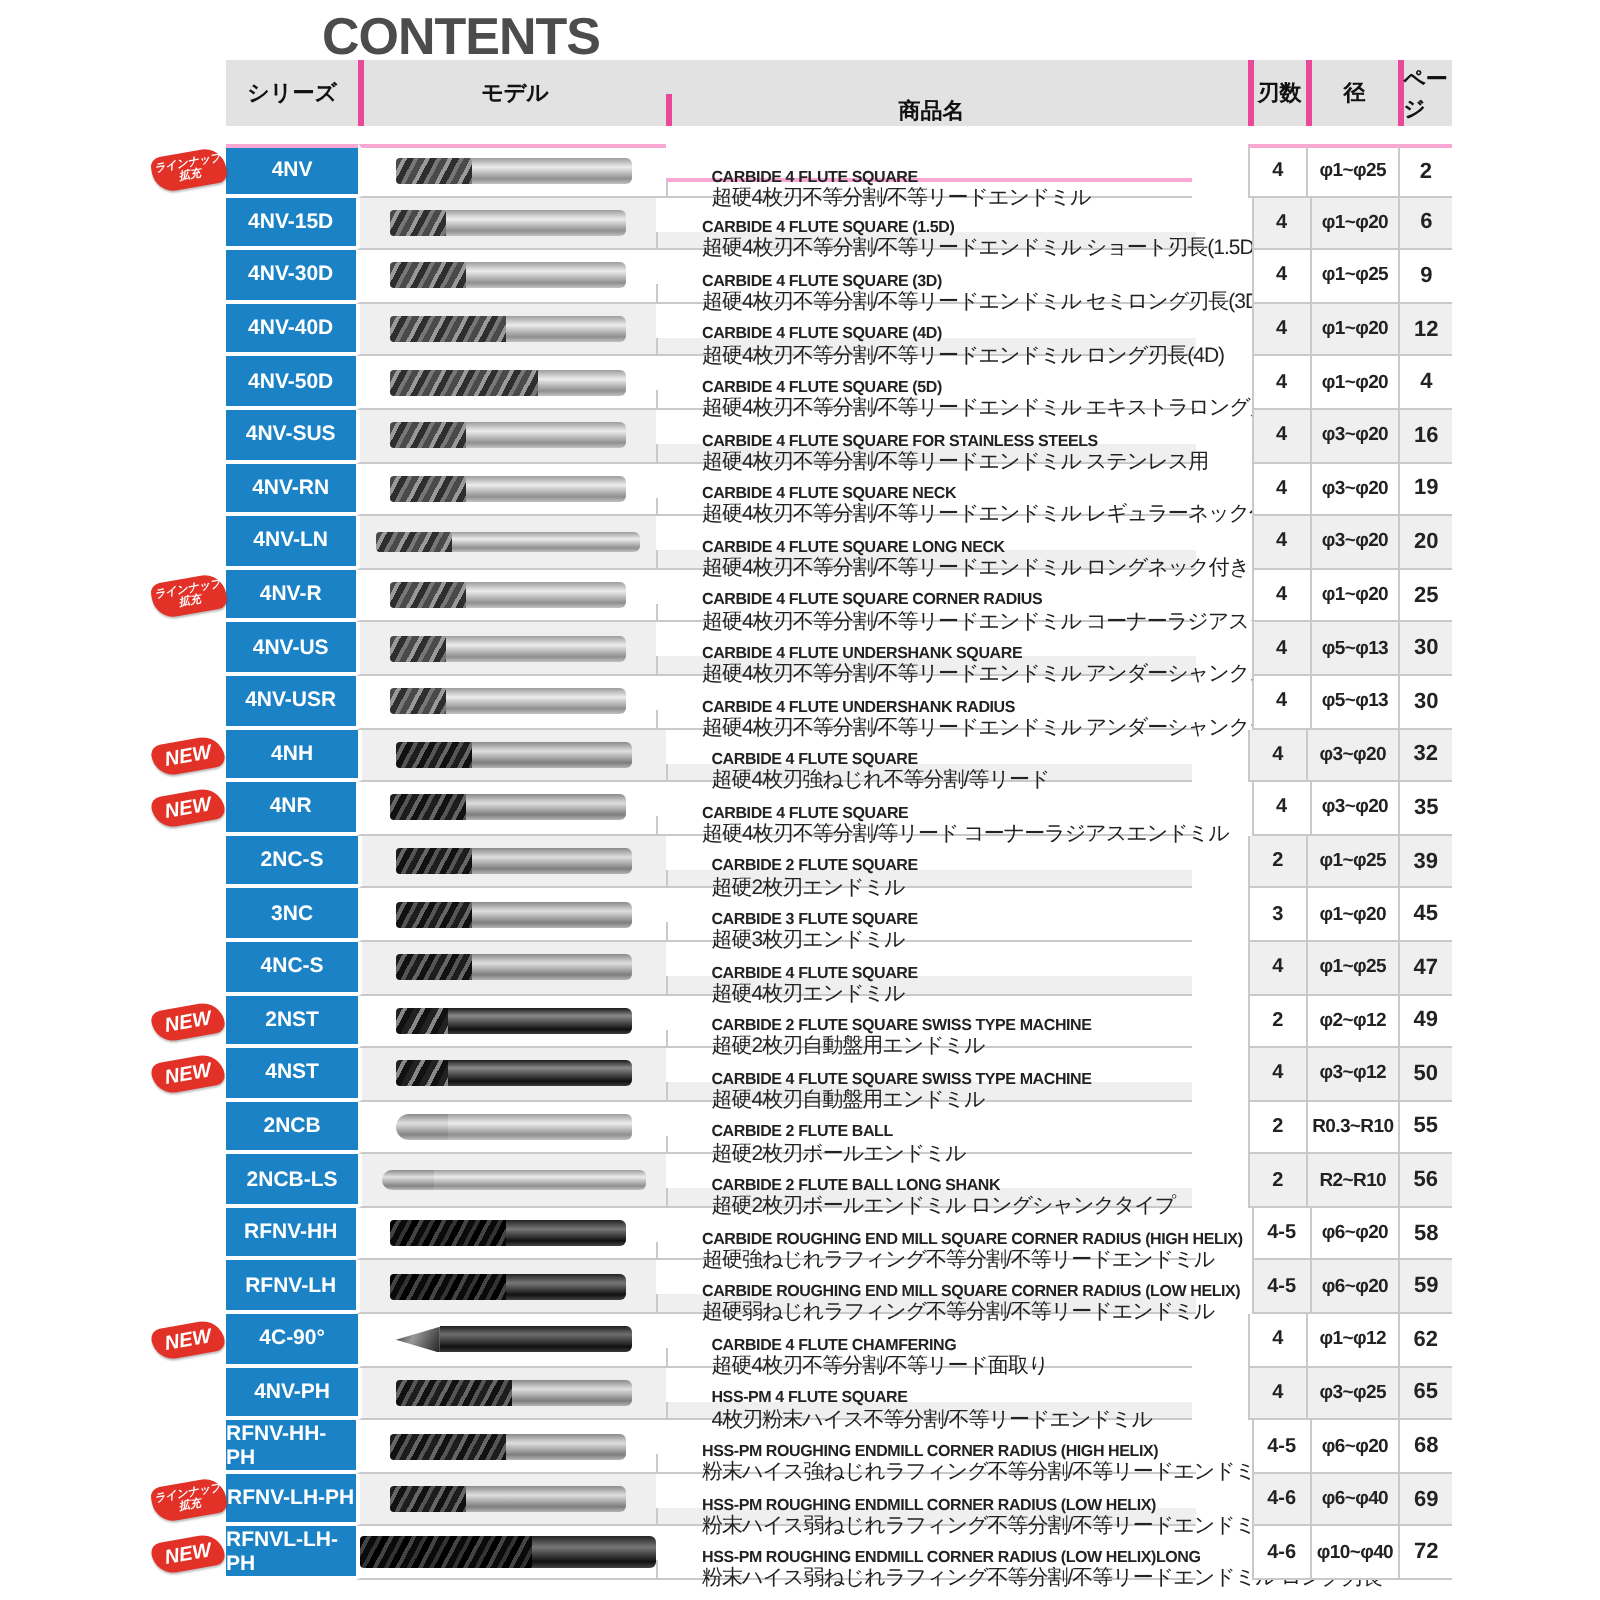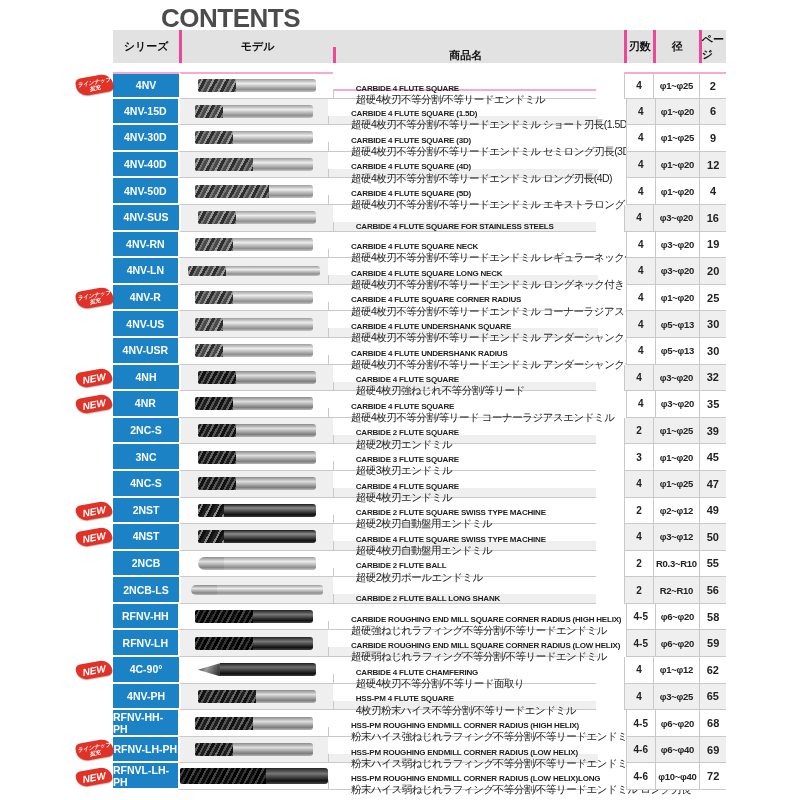--- a/index.html
+++ b/index.html
@@ -169,20 +169,21 @@
   <div class="row alt">
     <div class="cell series-cell c-series">4NV-SUS</div>
     <div class="cell model-cell c-model">
       <div class="tool silver">
         <span class="flutes"></span>
         <span class="shank"></span>
       </div>
     </div>
     <div class="cell name-cell c-name">
       <span class="name-en">CARBIDE 4 FLUTE SQUARE FOR STAINLESS STEELS</span>
+      <span class="name-ja">超硬4枚刃不等分割/不等リードエンドミル ステンレス用</span>
     </div>
     <div class="cell flutes-cell c-flutes">4</div>
     <div class="cell dia-cell c-dia">φ3~φ20</div>
     <div class="cell page-cell c-page">16</div>
   </div>
 
   <div class="row">
     <div class="cell series-cell c-series">4NV-RN</div>
     <div class="cell model-cell c-model">
       <div class="tool silver">
@@ -414,20 +415,21 @@
   <div class="row alt">
     <div class="cell series-cell c-series">2NCB-LS</div>
     <div class="cell model-cell c-model">
       <div class="tool ball slim">
         <span class="flutes"></span>
         <span class="shank"></span>
       </div>
     </div>
     <div class="cell name-cell c-name">
       <span class="name-en">CARBIDE 2 FLUTE BALL LONG SHANK</span>
+      <span class="name-ja">超硬2枚刃ボールエンドミル ロングシャンクタイプ</span>
     </div>
     <div class="cell flutes-cell c-flutes">2</div>
     <div class="cell dia-cell c-dia">R2~R10</div>
     <div class="cell page-cell c-page">56</div>
   </div>
 
   <div class="row">
     <div class="cell series-cell c-series">RFNV-HH</div>
     <div class="cell model-cell c-model">
       <div class="tool black long">

